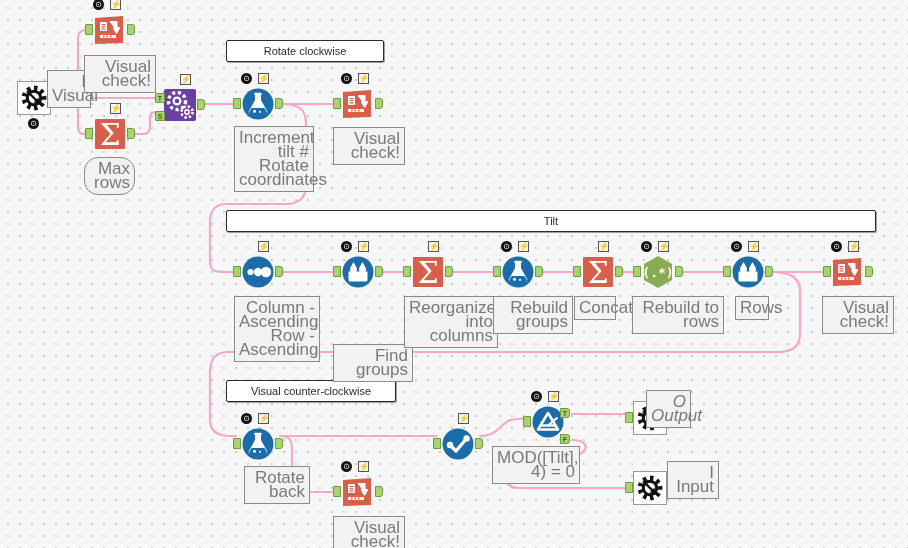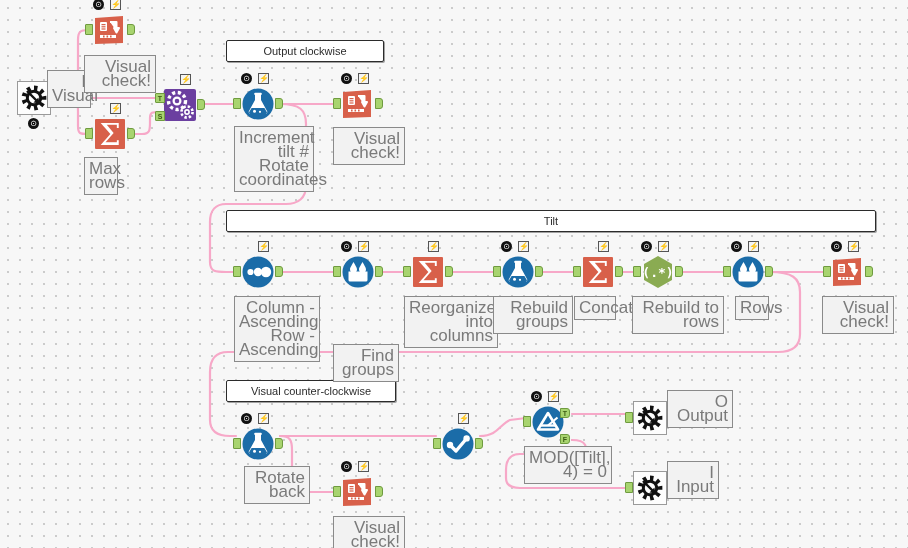--- a/index.html
+++ b/index.html
@@ -94,21 +94,21 @@
       <path d="M 770,272 C 792,272 800,278 800,292 L 800,334 C 800,346 792,352 778,352 L 228,352 C 216,352 210,358 210,372 L 210,420 C 210,432 218,436 230,436 L 236,436" fill="none" stroke="#f7a8c8" stroke-width="2.2" stroke-linecap="round"></path>
       <path d="M 280,436 L 436,436" fill="none" stroke="#f7a8c8" stroke-width="2.2" stroke-linecap="round"></path>
       <path d="M 280,436 C 290,436 292,440 292,450 L 292,484 C 292,490 296,492 302,492 L 336,492" fill="none" stroke="#f7a8c8" stroke-width="2.2" stroke-linecap="round"></path>
       <path d="M 480,436 C 498,436 500,424 510,420 L 526,418" fill="none" stroke="#f7a8c8" stroke-width="2.2" stroke-linecap="round"></path>
       <path d="M 572,414 L 628,414" fill="none" stroke="#f7a8c8" stroke-width="2.2" stroke-linecap="round"></path>
       <path d="M 572,440 C 586,440 590,448 580,454 L 520,454 C 510,454 506,460 506,470 L 506,478 C 506,486 512,488 520,488 L 628,488" fill="none" stroke="#f7a8c8" stroke-width="2.2" stroke-linecap="round"></path>
     </svg>
 
   <div id="containers-layer">
       <div class="container" style="left: 226px; top: 40px; width: 158px; height: 22px;">
-        <span>Output clockwise</span>
+        <span>Rotate clockwise</span>
       </div>
       <div class="container" style="left: 226px; top: 210px; width: 650px; height: 22px;">
         <span>Tilt</span>
       </div>
       <div class="container" style="left: 226px; top: 380px; width: 170px; height: 22px;">
         <span>Visual counter-clockwise</span>
       </div>
     </div>
 
   <div id="tools-layer">
@@ -404,36 +404,36 @@
             <path d="M 23.5 23.5 L 17.5 22.4 L 22.4 17.5 Z" fill="#111"></path>
           </svg>
         </div>
         <div class="anchor in" style="left: -3px; top: 16px;"></div>
       </div>
     </div>
 
   <div id="annotations-layer">
       <div class="anno" style="left: 47px; top: 70px; width: 44px; min-height: 18px;">I Visual</div>
       <div class="anno" style="left: 84px; top: 55px; width: 72px; min-height: 20px;">Visual check!</div>
-      <div class="anno" style="left: 84px; top: 157px; width: 34px; min-height: 19px;">Max rows</div>
+      <div class="anno" style="left: 84px; top: 157px; width: 51px; min-height: 19px; border-radius: 14px;">Max rows</div>
       <div class="anno" style="left: 234px; top: 126px; width: 80px; min-height: 48px;">Increment tilt #
 Rotate
 coordinates</div>
       <div class="anno" style="left: 333px; top: 127px; width: 72px; min-height: 19px;">Visual check!</div>
       <div class="anno" style="left: 234px; top: 296px; width: 86px; min-height: 46px;">Column -
 Ascending
 Row - Ascending</div>
-      <div class="anno" style="left: 333px; top: 296px; width: 66px; min-height: 19px; margin-top: 48px;">Find groups</div>
+      <div class="anno" style="left: 333px; top: 296px; width: 80px; min-height: 19px; margin-top: 48px;">Find groups</div>
       <div class="anno" style="left: 404px; top: 296px; width: 94px; min-height: 32px;">Reorganize into
 columns</div>
       <div class="anno" style="left: 493px; top: 296px; width: 80px; min-height: 19px;">Rebuild groups</div>
       <div class="anno" style="left: 574px; top: 296px; width: 42px; min-height: 19px;">Concat</div>
       <div class="anno" style="left: 632px; top: 296px; width: 92px; min-height: 19px;">Rebuild to rows</div>
       <div class="anno" style="left: 735px; top: 296px; width: 34px; min-height: 19px;">Rows</div>
       <div class="anno" style="left: 822px; top: 296px; width: 72px; min-height: 19px;">Visual check!</div>
       <div class="anno" style="left: 244px; top: 466px; width: 66px; min-height: 19px;">Rotate back</div>
       <div class="anno" style="left: 333px; top: 516px; width: 72px; min-height: 19px;">Visual check!</div>
-      <div class="anno" style="left: 524px; top: 446px; width: 88px; min-height: 19px;">MOD([Tilt], 4) = 0</div>
-      <div class="anno" style="left: 667px; top: 390px; width: 66px; min-height: 19px;">O Output</div>
+      <div class="anno" style="left: 492px; top: 446px; width: 88px; min-height: 19px;">MOD([Tilt], 4) = 0</div>
+      <div class="anno" style="left: 646px; top: 390px; width: 45px; min-height: 19px; font-style: italic;">O Output</div>
       <div class="anno" style="left: 667px; top: 461px; width: 52px; min-height: 19px;">I Input</div>
     </div>
 
 </div>
 
 </body></html>

